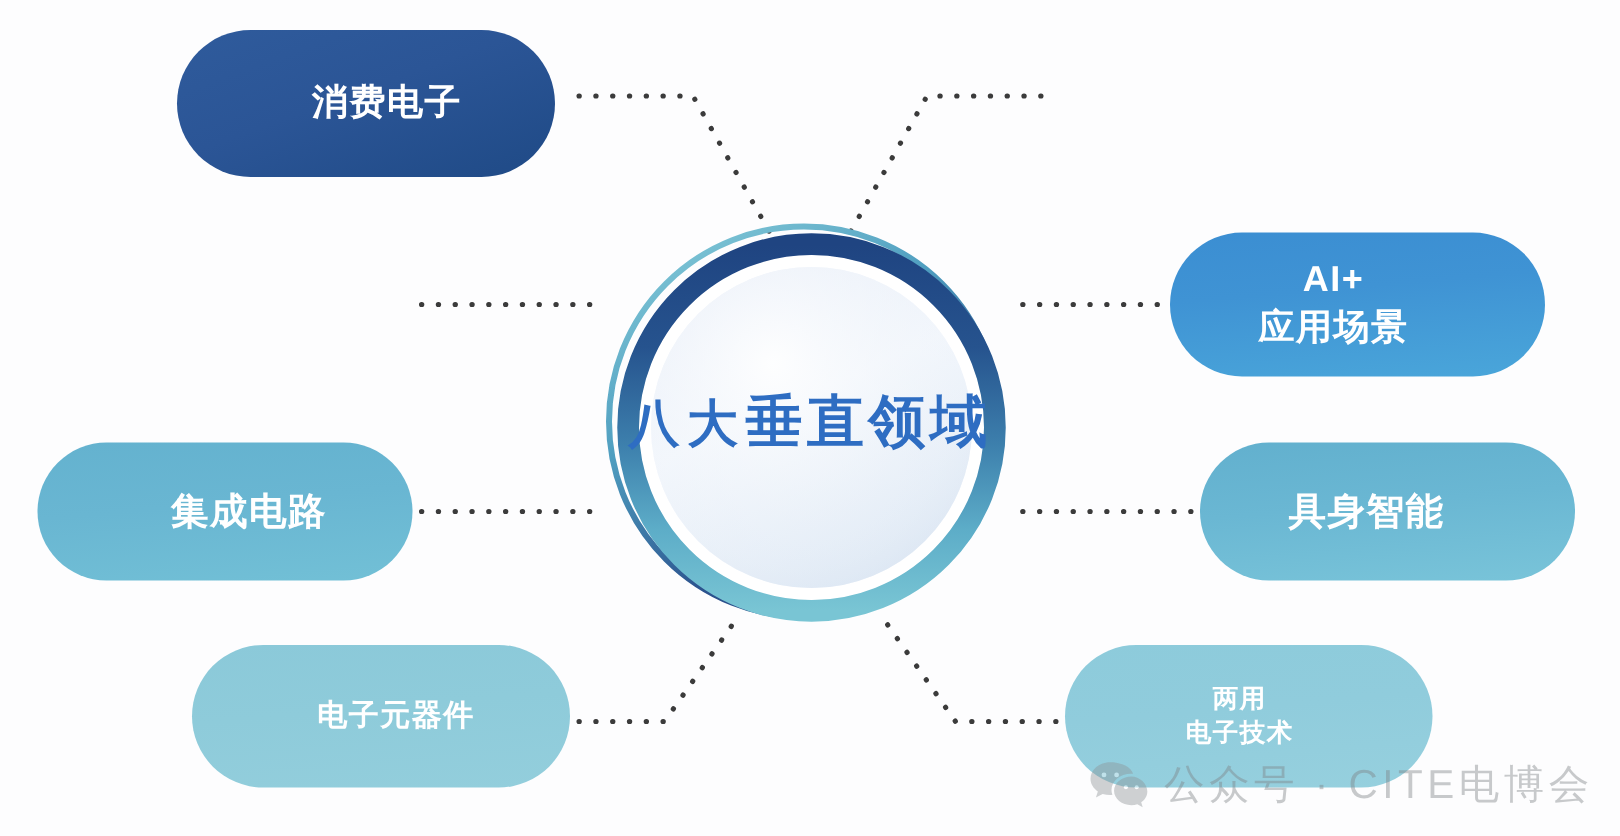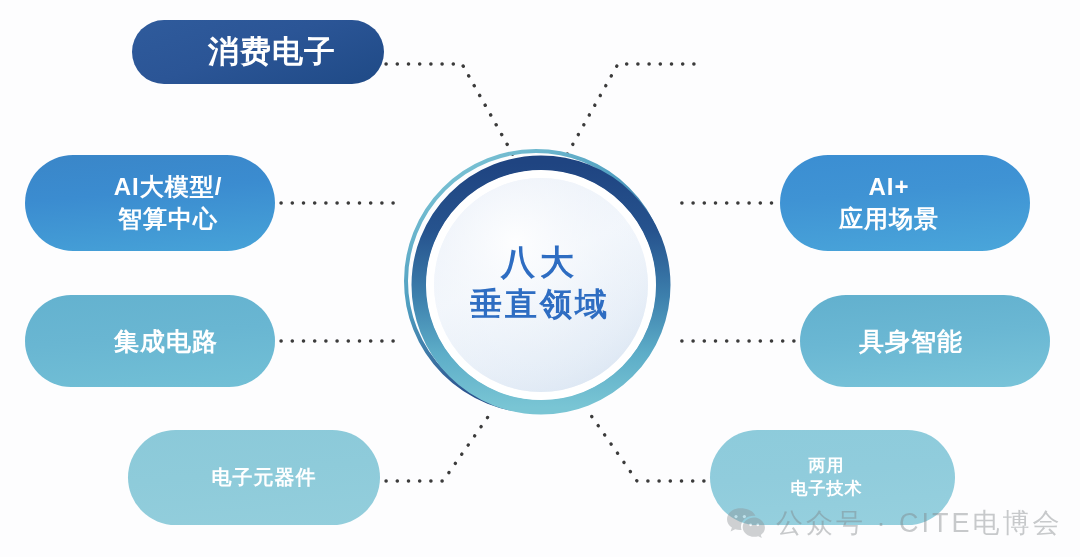--- a/index.html
+++ b/index.html
@@ -24,21 +24,21 @@
     font-weight:bold;
     text-align:center;
     line-height:1.32;
     letter-spacing:1px;
     box-sizing:border-box;
     padding:0 14px;
   }
   .pill .lbl{display:block;white-space:pre-line;}
 
   
-  #pill-consumer-electronics{left:132px;top:20px;width:252px;height:64px;font-size:31px;
+  #pill-consumer-electronics{left:118px;top:20px;width:252px;height:98px;font-size:24px;
       background:linear-gradient(160deg,#2f5b9c 0%,#2b5596 45%,#1f4a86 100%);}
   #pill-consumer-electronics .lbl{transform:translateX(14px);}
 
   #pill-embodied-ai{left:700px;top:20px;width:252px;height:88px;font-size:25px;
       background:linear-gradient(200deg,#2f5b9c 0%,#2b5596 45%,#1f4a86 100%);}
   #pill-embodied-ai .lbl{transform:translateX(-12px);}
 
   #pill-ai-model-center{left:25px;top:155px;width:250px;height:96px;font-size:24px;
       background:linear-gradient(175deg,#3a86c8 0%,#3b8cd0 40%,#47a3d8 100%);}
   #pill-ai-model-center .lbl{transform:translateX(18px);}
@@ -61,25 +61,25 @@
 
   #pill-dual-use-electronics{left:710px;top:430px;width:245px;height:95px;font-size:17px;
       background:linear-gradient(175deg,#8dcbdb 0%,#90ccdc 45%,#96d0de 100%);}
   #pill-dual-use-electronics .lbl{transform:translateX(-6px);}
 
   
   #center-hub{position:absolute;left:389px;top:143px;width:302px;height:280px;z-index:2;}
   #hub-svg{position:absolute;left:0;top:0;}
   #hub-text{
     position:absolute;left:0;top:0;width:302px;height:280px;
-    display:flex;flex-direction:column;align-items:center;justify-content:center;
+    display:flex;align-items:center;justify-content:center;
     z-index:4;pointer-events:none;
   }
   #hub-text .t1{font-size:34px;font-weight:bold;color:#2e6dc2;letter-spacing:5px;line-height:1.26;}
-  #hub-text .t2{font-size:32px;font-weight:bold;color:#2e6dc2;letter-spacing:3px;line-height:1.26;}
+  #hub-text .t2{font-size:38px;font-weight:bold;color:#2e6dc2;letter-spacing:3px;line-height:1.26;}
 
   
   #watermark{
     position:absolute;left:726px;top:505px;z-index:6;
     display:flex;align-items:center;gap:10px;
     opacity:.42;
   }
   #watermark .wm-text{
     font-size:27px;color:#7e8386;letter-spacing:3px;
     font-family:"Liberation Sans","DejaVu Sans",sans-serif;
@@ -155,24 +155,20 @@
       <span class="t1">八大</span>
       <span class="t2">垂直领域</span>
     </div>
   </div>
 
   <div class="pill" id="pill-consumer-electronics">
     <span class="lbl">消费电子</span>
   </div>
 
 
-  <div class="pill" id="pill-ai-model-center">
-    <span class="lbl">AI大模型/
-智算中心</span>
-  </div>
 
   <div class="pill" id="pill-ai-plus-scenarios">
     <span class="lbl">AI+
 应用场景</span>
   </div>
 
   <div class="pill" id="pill-integrated-circuits">
     <span class="lbl">集成电路</span>
   </div>
 

